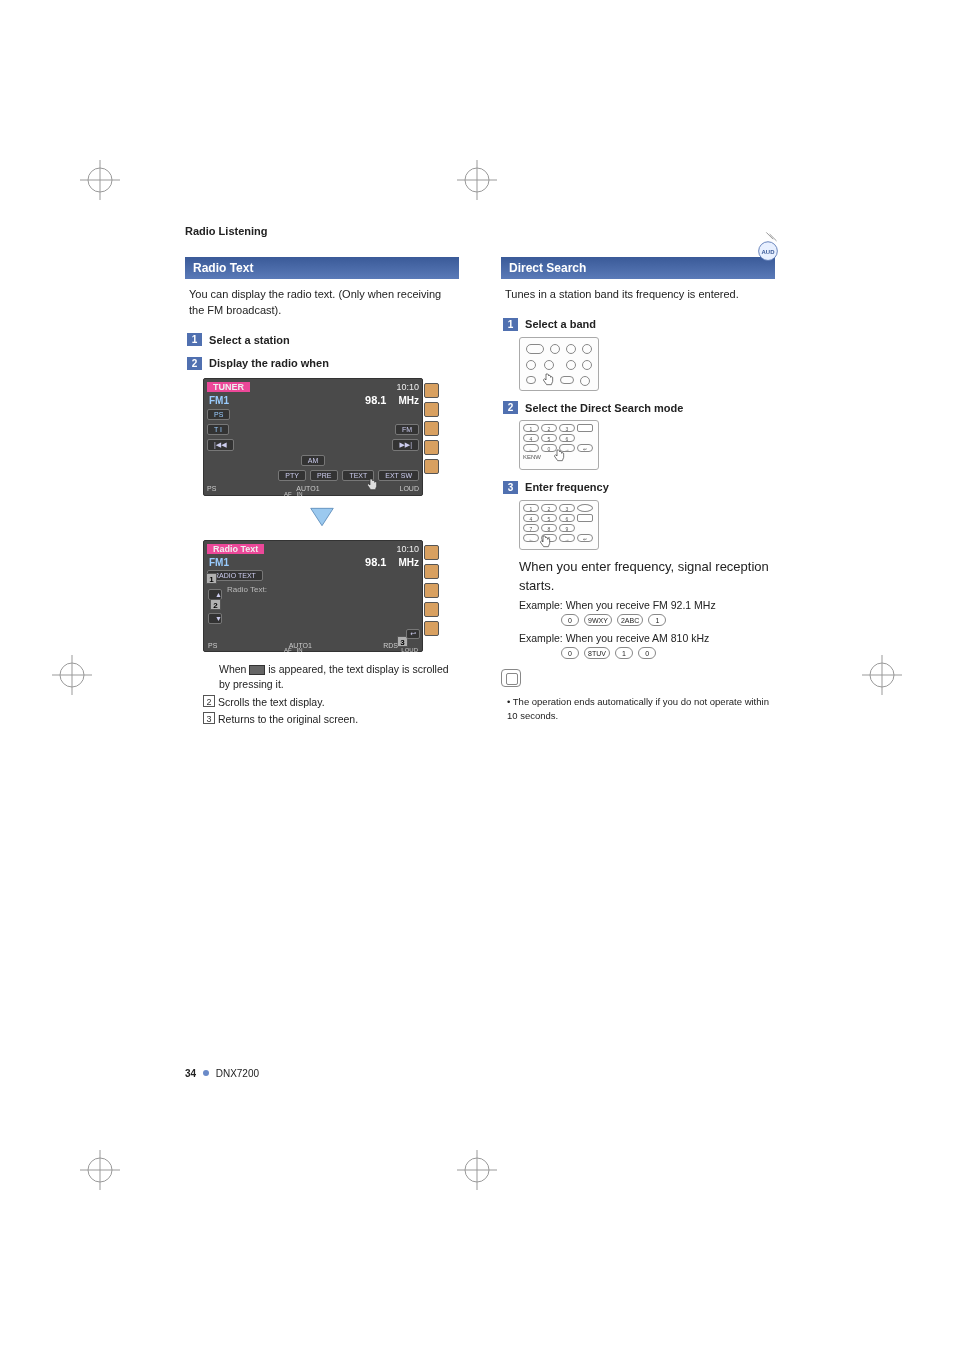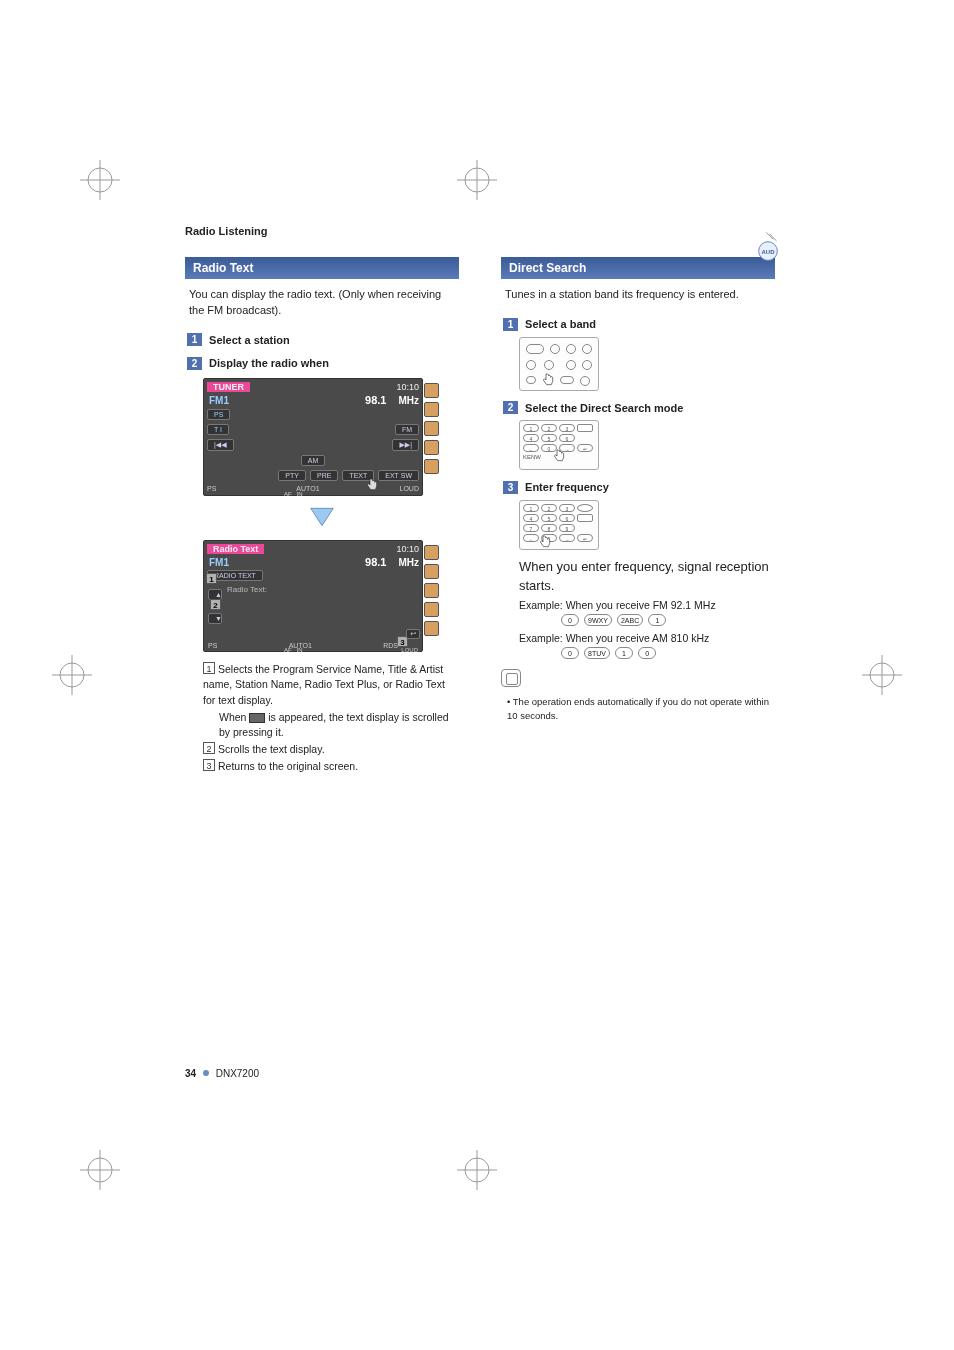--- a/index.html
+++ b/index.html
@@ -451,21 +451,20 @@
         </div>
         <div style="position:absolute;bottom:-2px;left:80px;font-size:6px;color:#ccc;">
           <span>AF</span>&nbsp;&nbsp;
           <span>IN</span>
         </div>
         <div style="position:absolute;bottom:-2px;right:4px;font-size:6px;color:#ccc;">LOUD</div>
         <div class="sbtn" style="position:absolute;right:2px;bottom:12px;padding:0 3px;">↩</div>
       </div>
 
       <div class="notes">
-        <p><span class="num-ref">1</span><span>Selects the Program Service Name, Title &amp; Artist name, Station Name, Radio Text Plus, or Radio Text for text display.</span></p>
         <p style="padding-left:16px;"><span>When </span><span class="inline-icon"></span><span> is appeared, the text display is scrolled by pressing it.</span></p>
         <p><span class="num-ref">2</span><span>Scrolls the text display.</span></p>
         <p><span class="num-ref">3</span><span>Returns to the original screen.</span></p>
       </div>
     </div>
 
     <div class="col" style="position:relative;">
       <div class="corner-badge">
         <svg viewBox="0 0 40 40">
             <circle cx="20" cy="26" r="11" fill="#e8f0ff" stroke="#5070b0"></circle>

